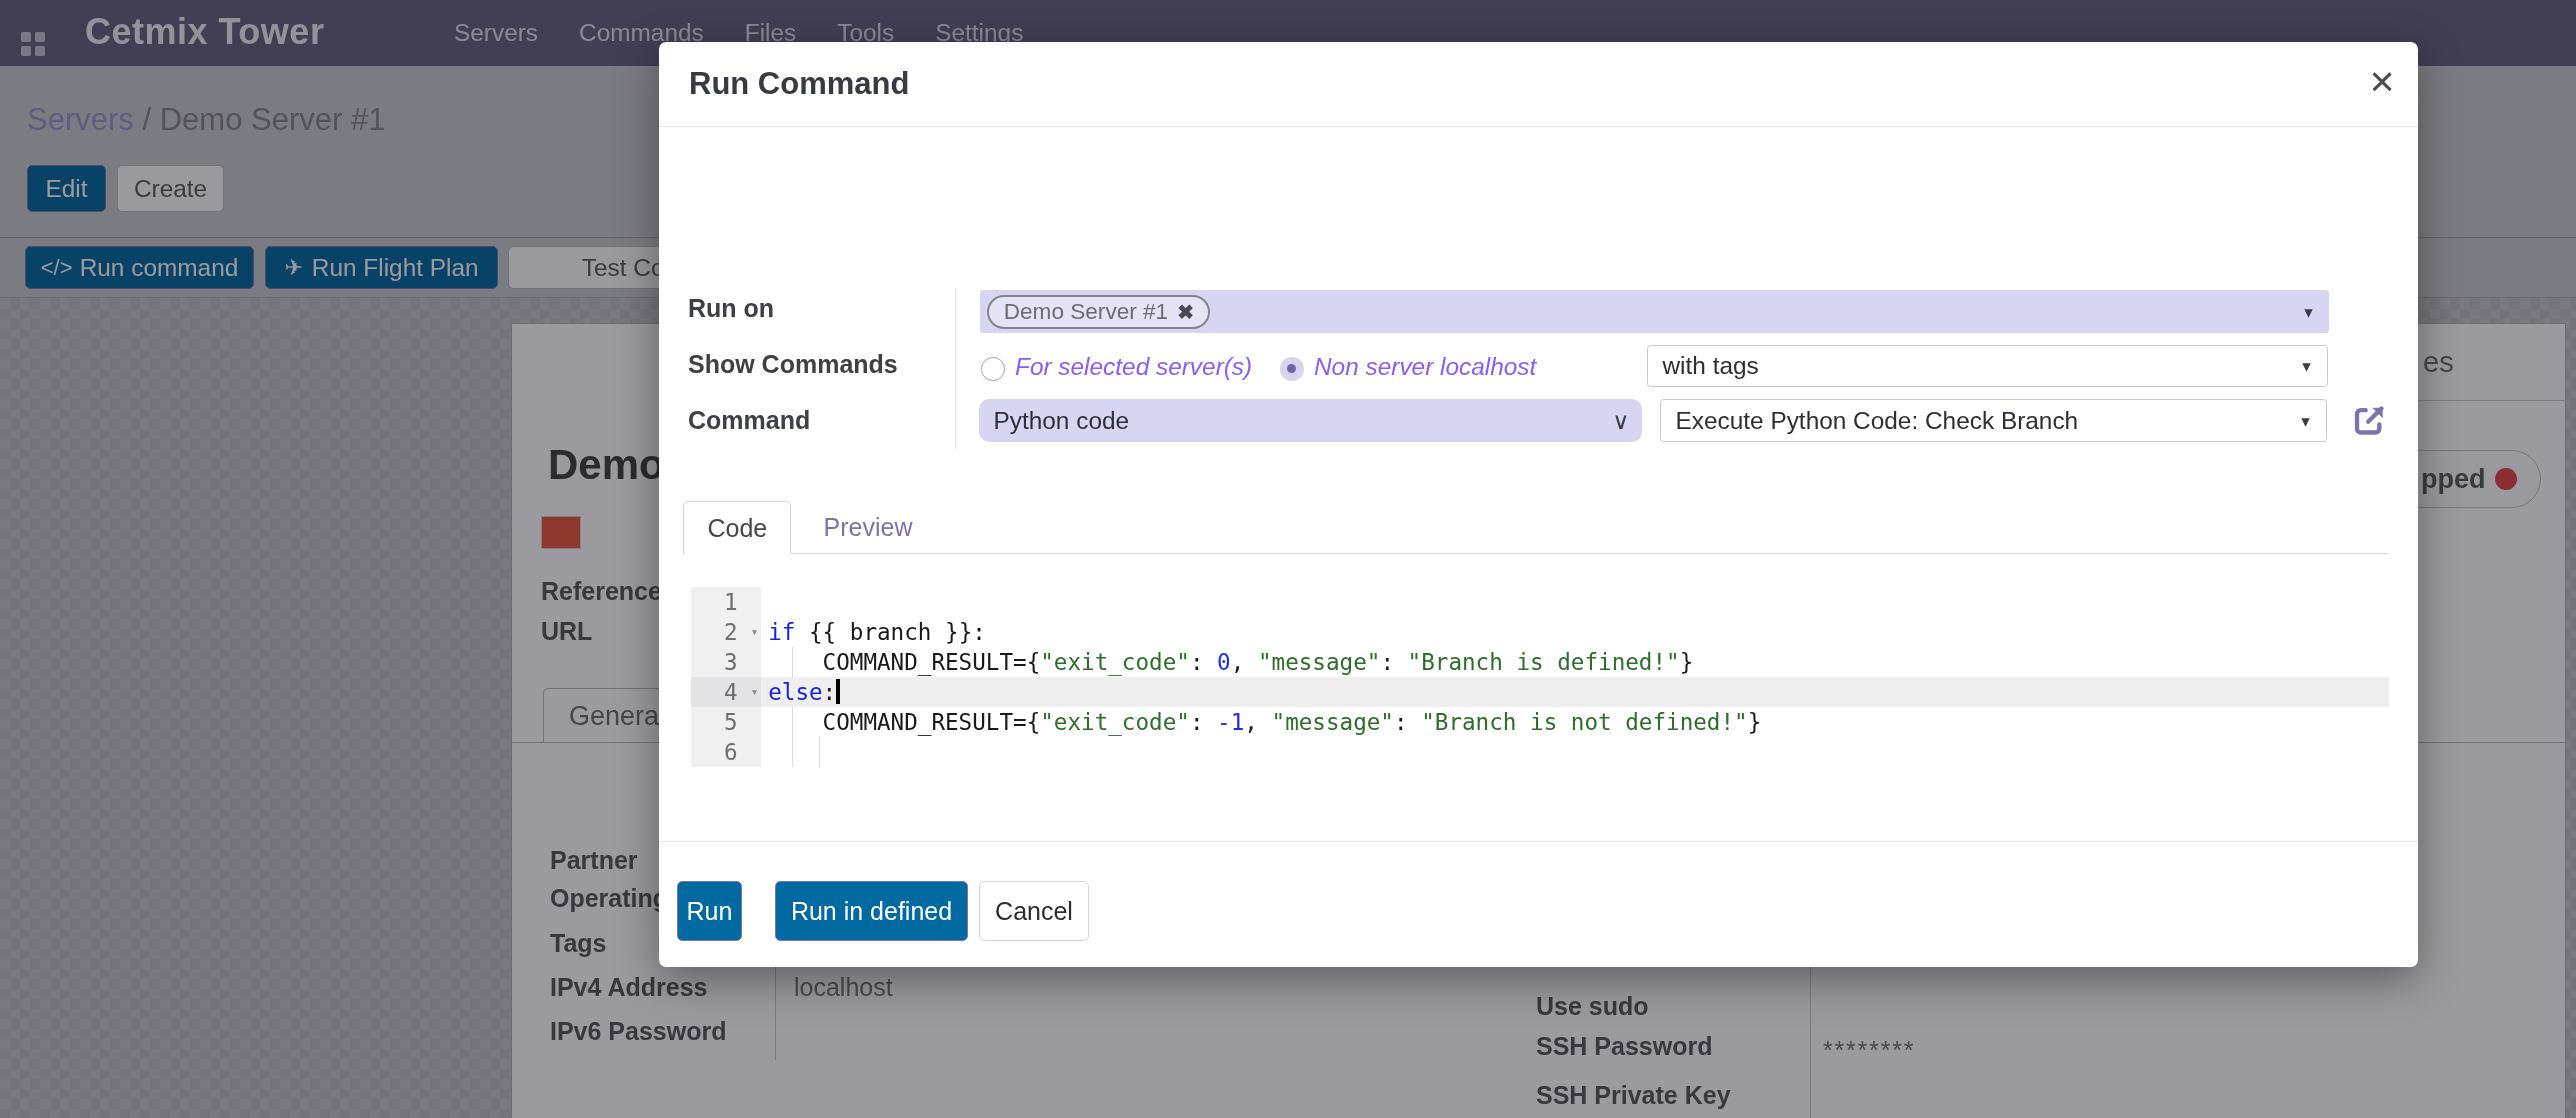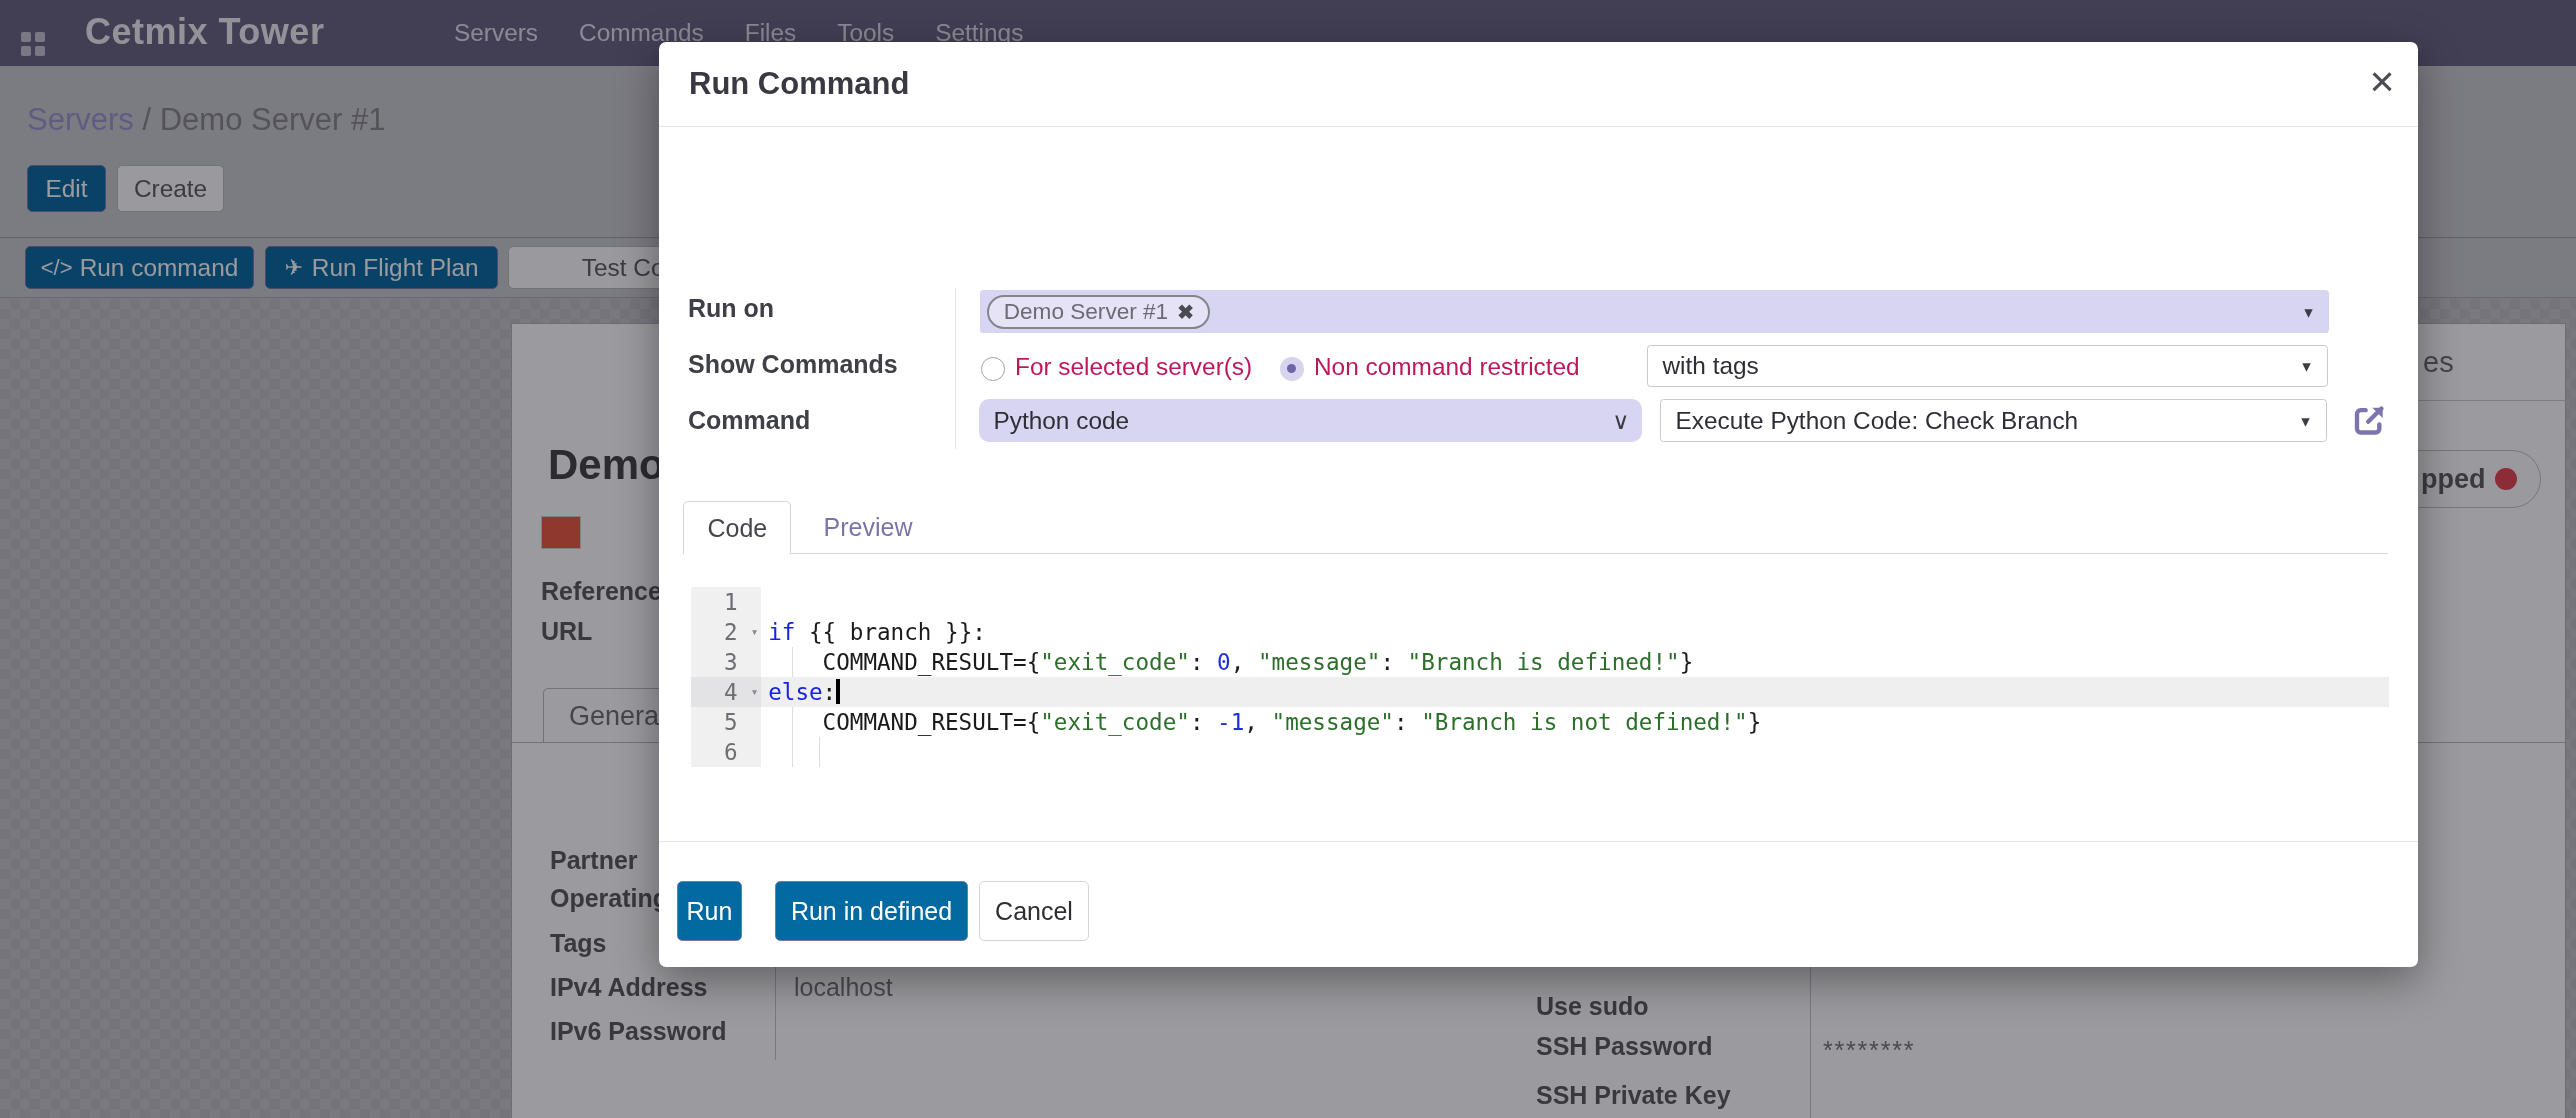--- a/index.html
+++ b/index.html
@@ -80,21 +80,21 @@
   .run-on-field { left:321px; top:248px; width:1349px; height:43px; }
   .tagpill { position:absolute; left:7.2px; top:4.5px; height:34px; display:inline-flex; align-items:center; gap:9px;
     padding:0 14.5px; background:#e6e3f7; border:2.7px solid #84848d; border-radius:17px; cursor:pointer; }
   .tagpill .tag-text { font-size:22.6px; color:#6b6b74; }
   .tagpill .tag-x { font-size:20px; color:#4a4a52; font-weight:700; }
 
   .radio { position:absolute; width:23.5px; height:23.5px; border-radius:50%; cursor:pointer; }
   .radio-off { border:1.8px solid #9fa0a8; background:#fff; }
   .radio-on { background:#d7d4ee; }
   .radio-on i { position:absolute; left:7.2px; top:7.2px; width:9px; height:9px; border-radius:50%; background:#6c66a8; }
-  .rlabel { position:absolute; font-size:24.4px; color:#be185d; white-space:nowrap; }
+  .rlabel { position:absolute; font-size:24.4px; color:#8b5cf6; white-space:nowrap;font-style:italic; }
 
   .extlink { position:absolute; left:1690px; top:359px; width:40px; height:40px; cursor:pointer; }
 
   .tab-code { position:absolute; left:24.4px; top:459px; width:108px; height:53px; background:#fff; border:0.9px solid #d4d5da; border-bottom:none;
     border-radius:5.4px 5.4px 0 0; display:flex; align-items:center; justify-content:center; font-size:25px; color:#45464d; cursor:pointer; z-index:2; }
   .tab-preview { position:absolute; left:155px; top:459px; width:108px; height:53px; display:flex; align-items:center; justify-content:center;
     font-size:25px; color:#7a74ab; cursor:pointer; }
   .tab-line { position:absolute; left:24.4px; top:511px; width:1705px; height:0.9px; background:#d4d5da; }
 
   .editor { position:absolute; left:32px; top:545px; width:1698px; font-family:"DejaVu Sans Mono", monospace; }
@@ -218,21 +218,21 @@
         <span class="tag-x">✖</span>
       </span>
       <span class="caret">▾</span>
     </div>
 
     <div class="radio radio-off" style="left:322px; top:315px;"></div>
     <div class="rlabel" style="left:356px; top:311px;">For selected server(s)</div>
     <div class="radio radio-on" style="left:621px; top:315px;">
         <i></i>
       </div>
-    <div class="rlabel" style="left:655px; top:311px;">Non command restricted</div>
+    <div class="rlabel" style="left:655px; top:311px;">Non server localhost</div>
     <div class="sel sel-white" style="left:988px; top:303px; width:681px; height:42px;">
       <span class="sel-text">with tags</span>
       <span class="caret">▾</span>
     </div>
 
     <div class="sel sel-lav" style="left:320px; top:357px; width:663px; height:43px;border-radius:10px;">
       <span class="sel-text">Python code</span>
       <span class="chev">∨</span>
     </div>
     <div class="sel sel-white" style="left:1001px; top:357px; width:667px; height:43px;">

